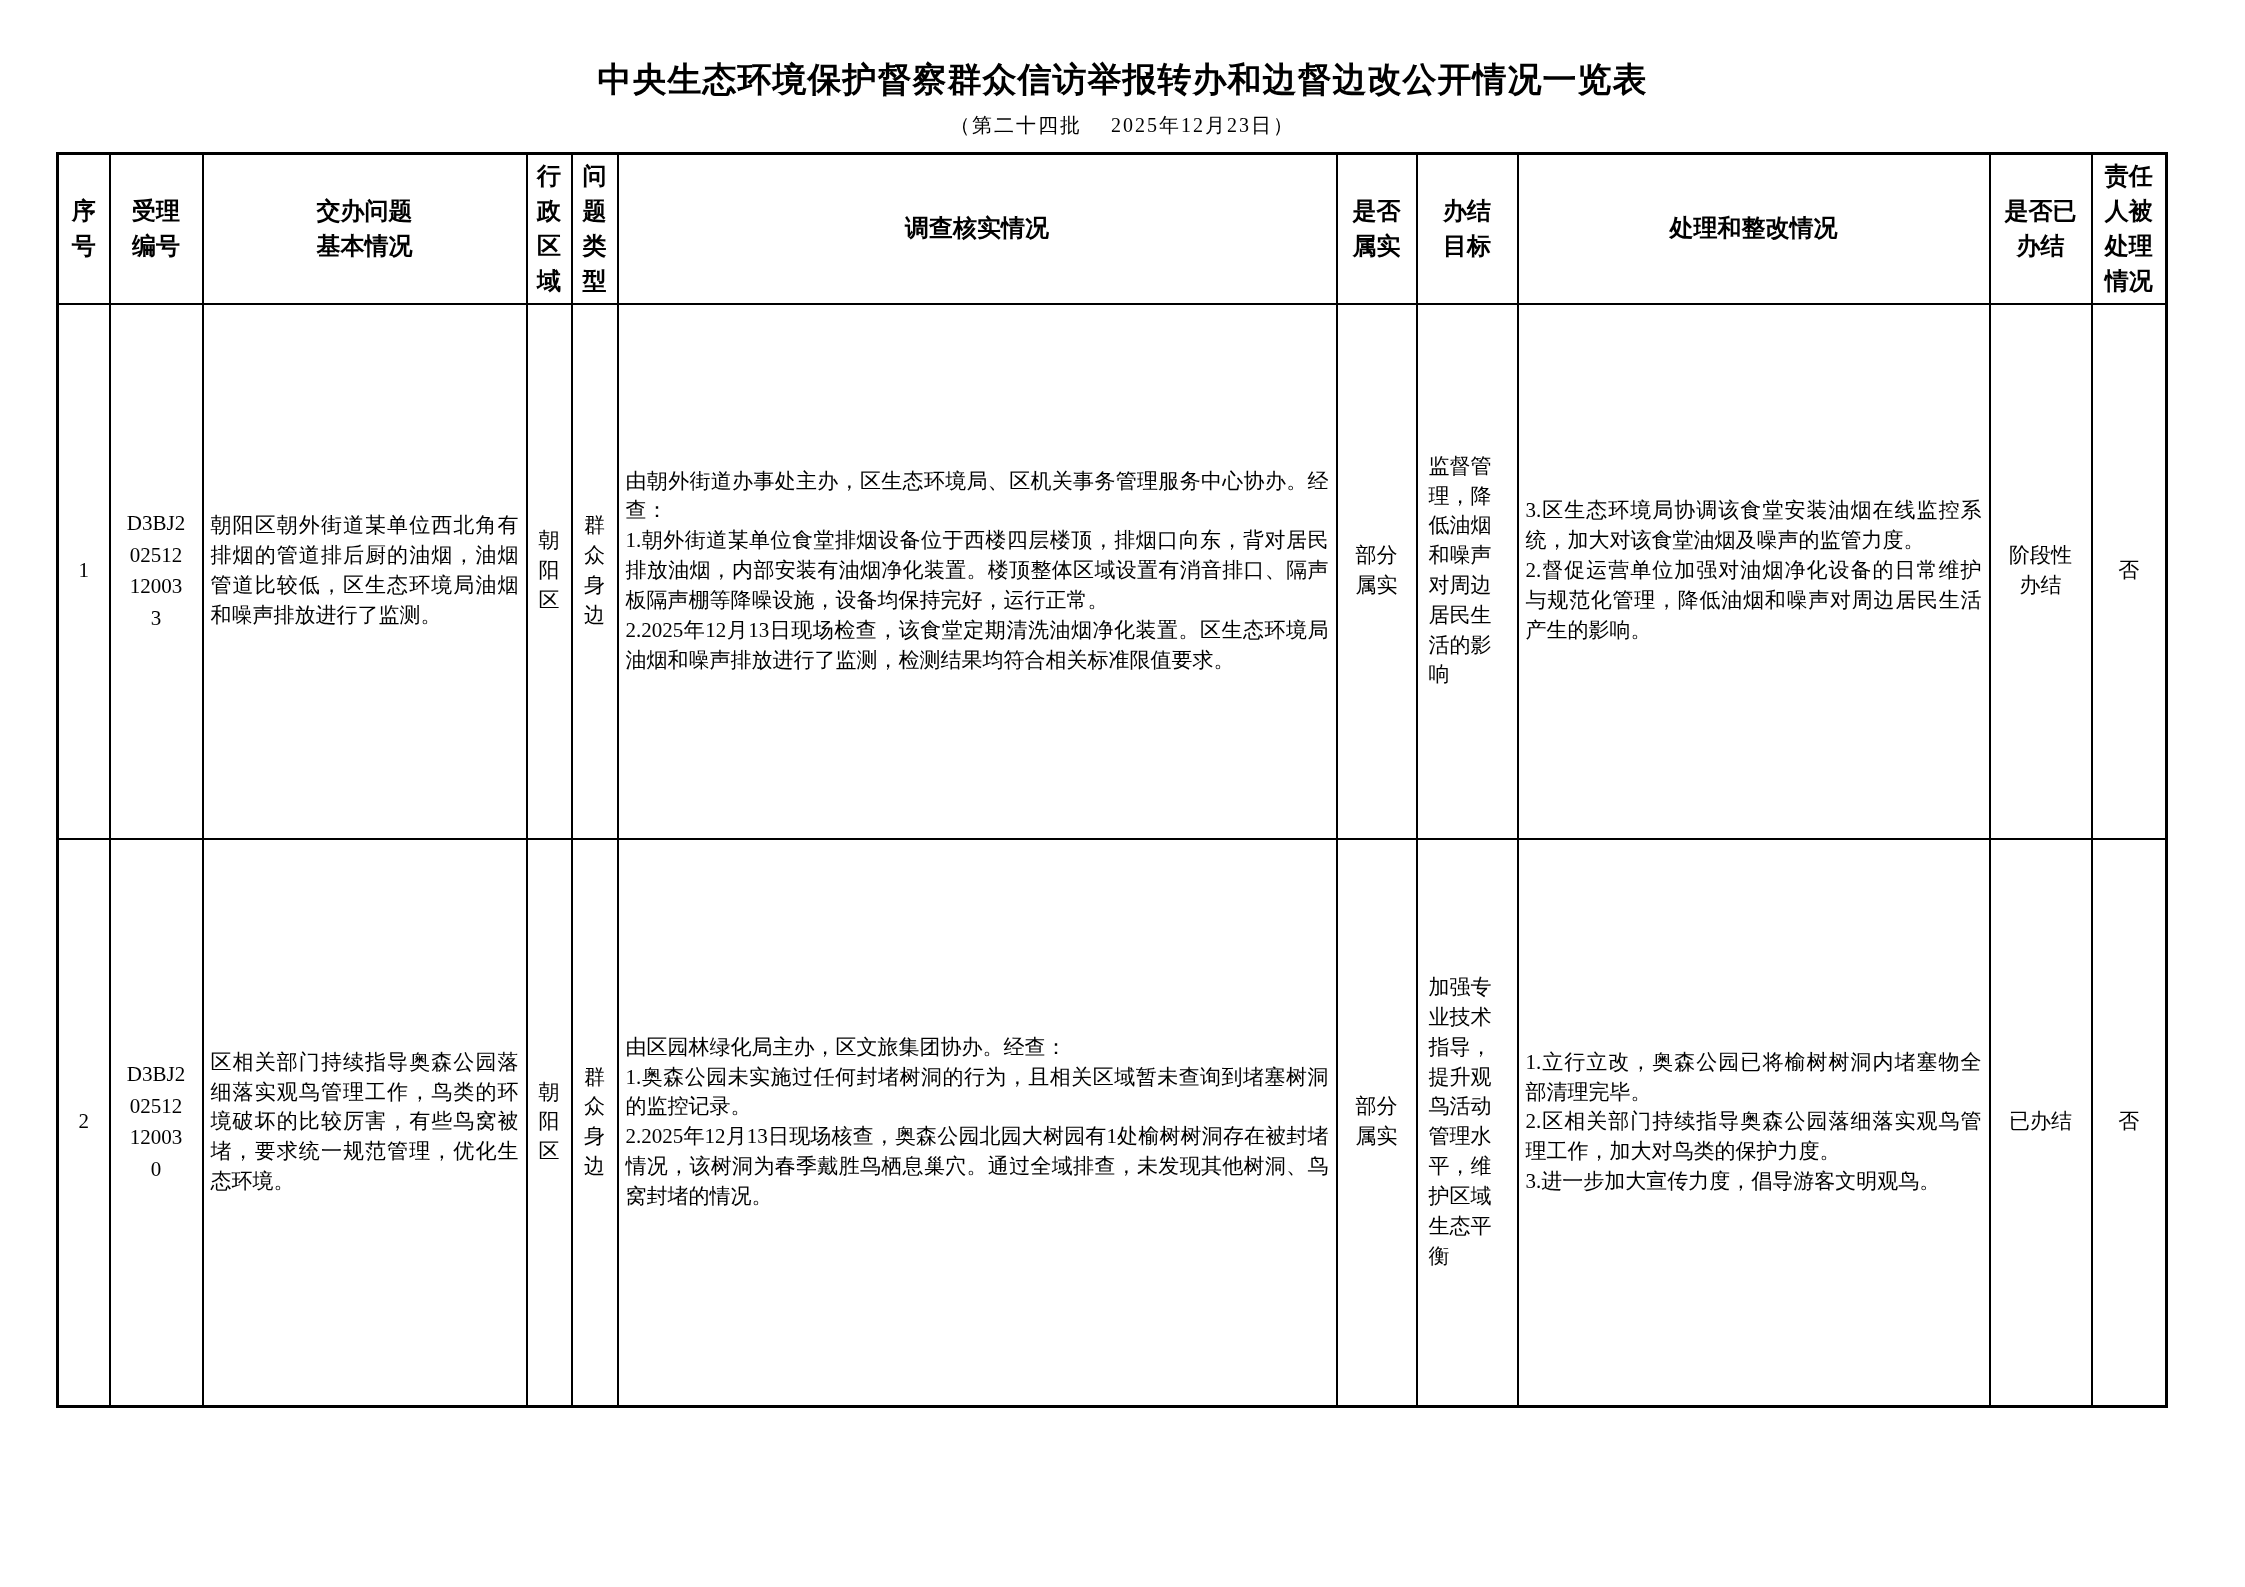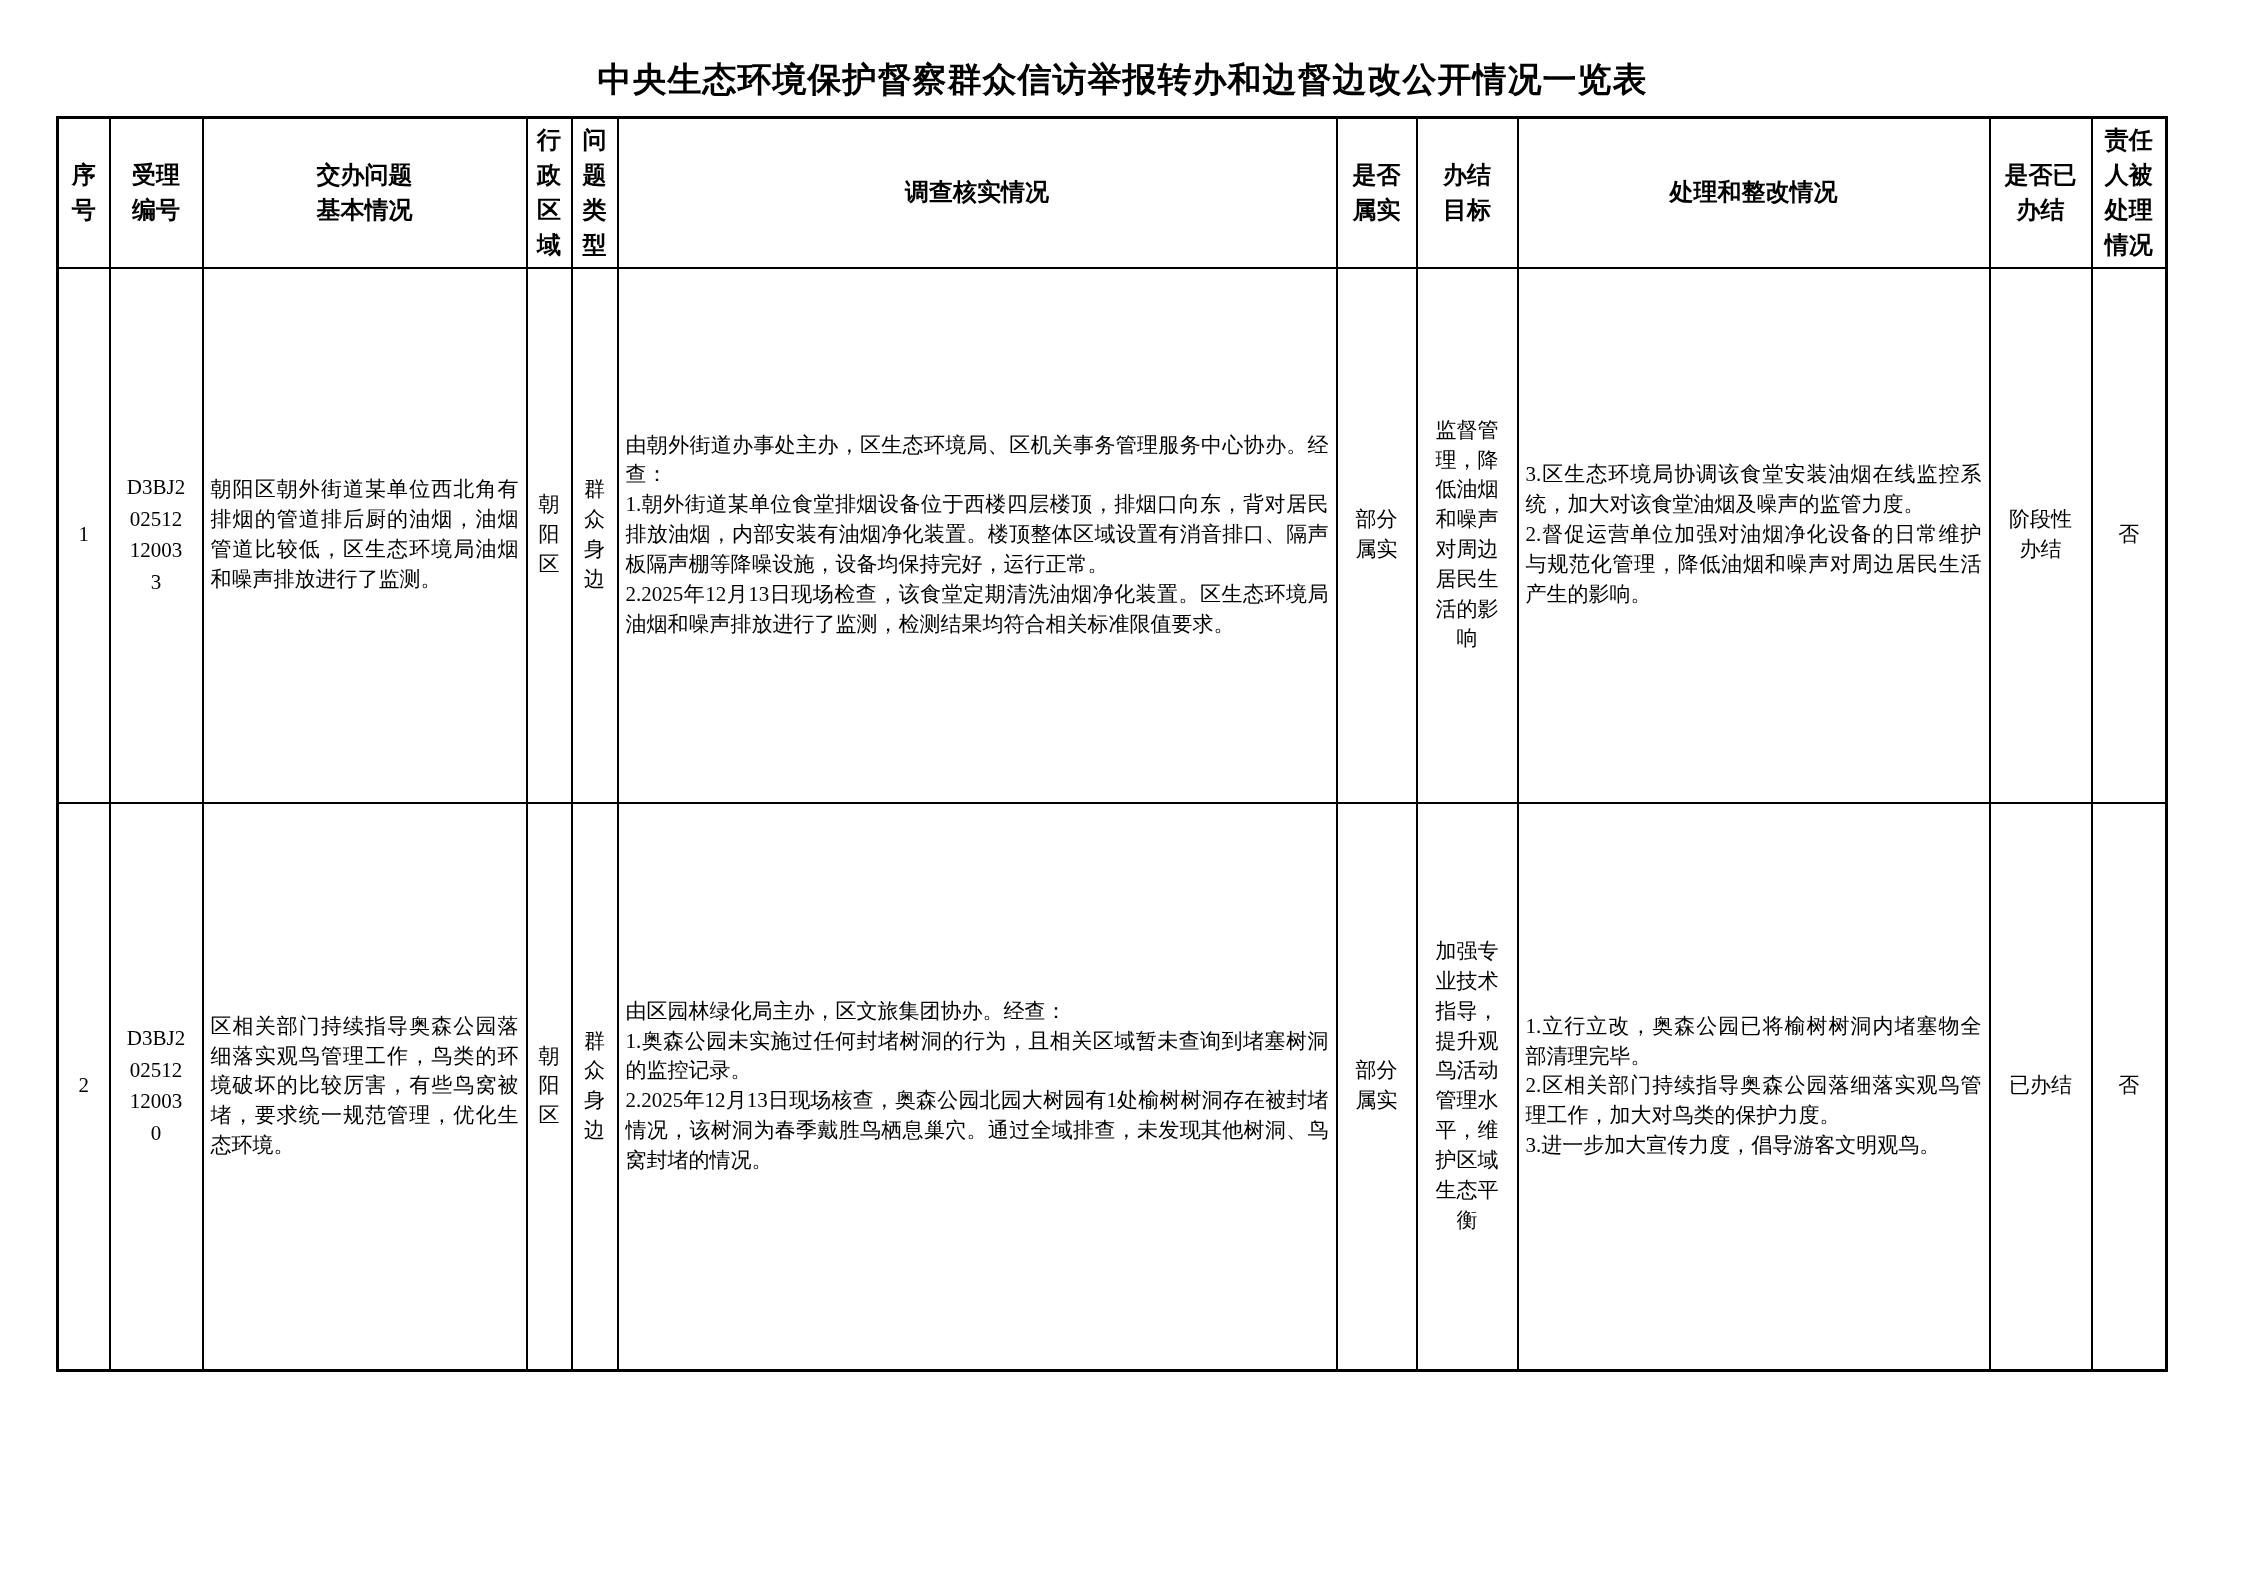--- a/index.html
+++ b/index.html
@@ -68,34 +68,35 @@
     word-break: break-all;
     line-height: 1.5;
   }
   td.para {
     text-align: justify;
     text-justify: inter-character;
     white-space: pre-line;
     padding: 19px 7px;
   }
   td.goalcell {
-    text-align: center;
+    text-align: left;
     white-space: pre-line;
     padding: 0 11px;
   }
   tr.hdr    { height: 150px; }
   tr.r1     { height: 535px; }
   tr.r2     { height: 568px; }
 </style>
 </head>
 <body>
 
 <div class="page">
 
   <div class="doc-title">中央生态环境保护督察群众信访举报转办和边督边改公开情况一览表</div>
+  <div class="doc-subtitle">（第二十四批　 2025年12月23日）</div>
 
   <table class="main">
     <colgroup>
       <col style="width:52px">
       <col style="width:93px">
       <col style="width:324px">
       <col style="width:45px">
       <col style="width:46px">
       <col style="width:719px">
       <col style="width:80px">

